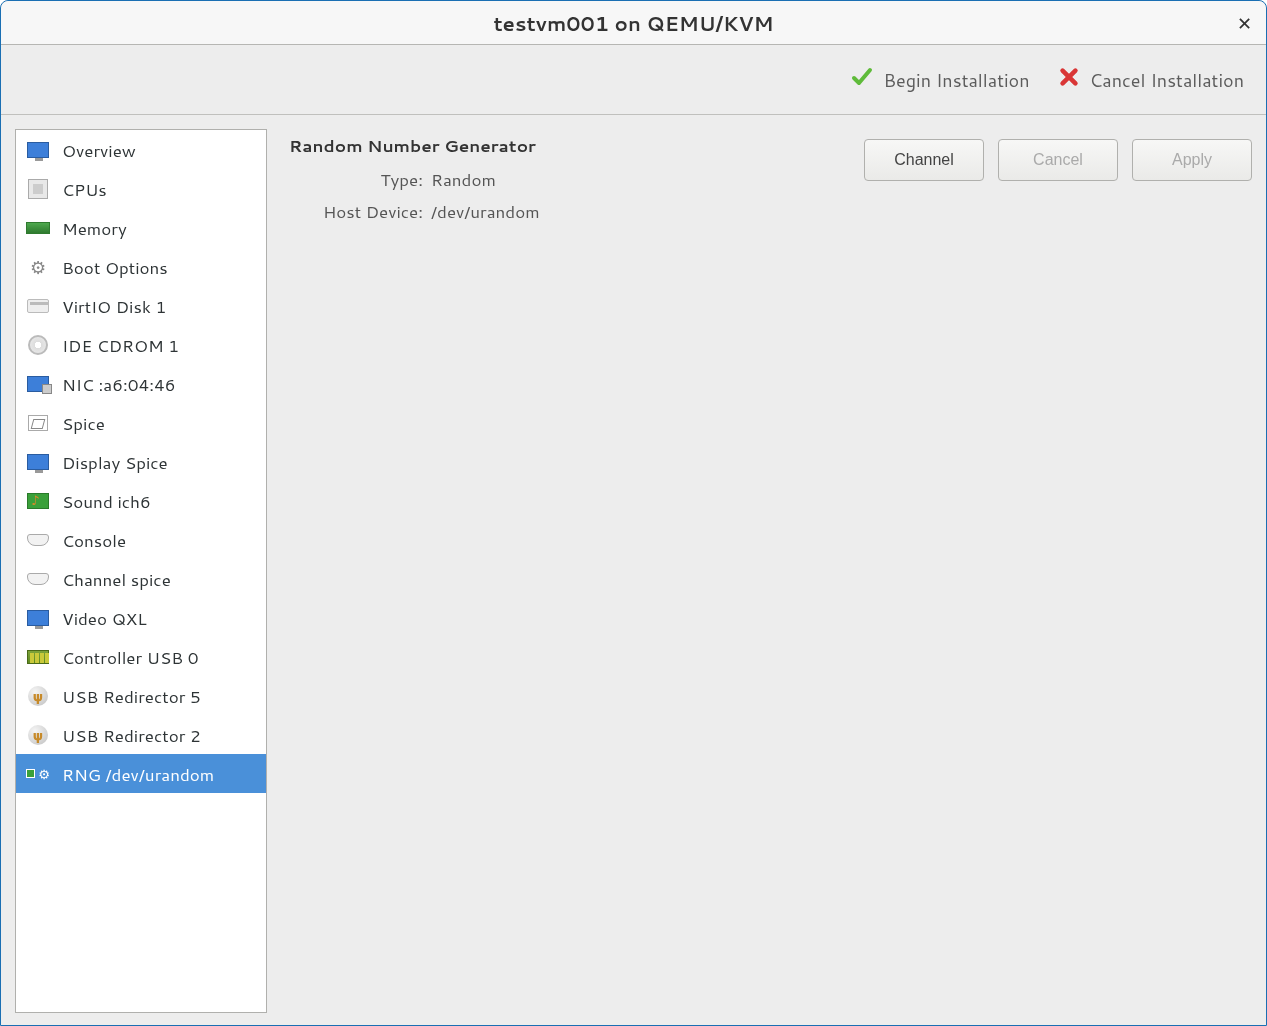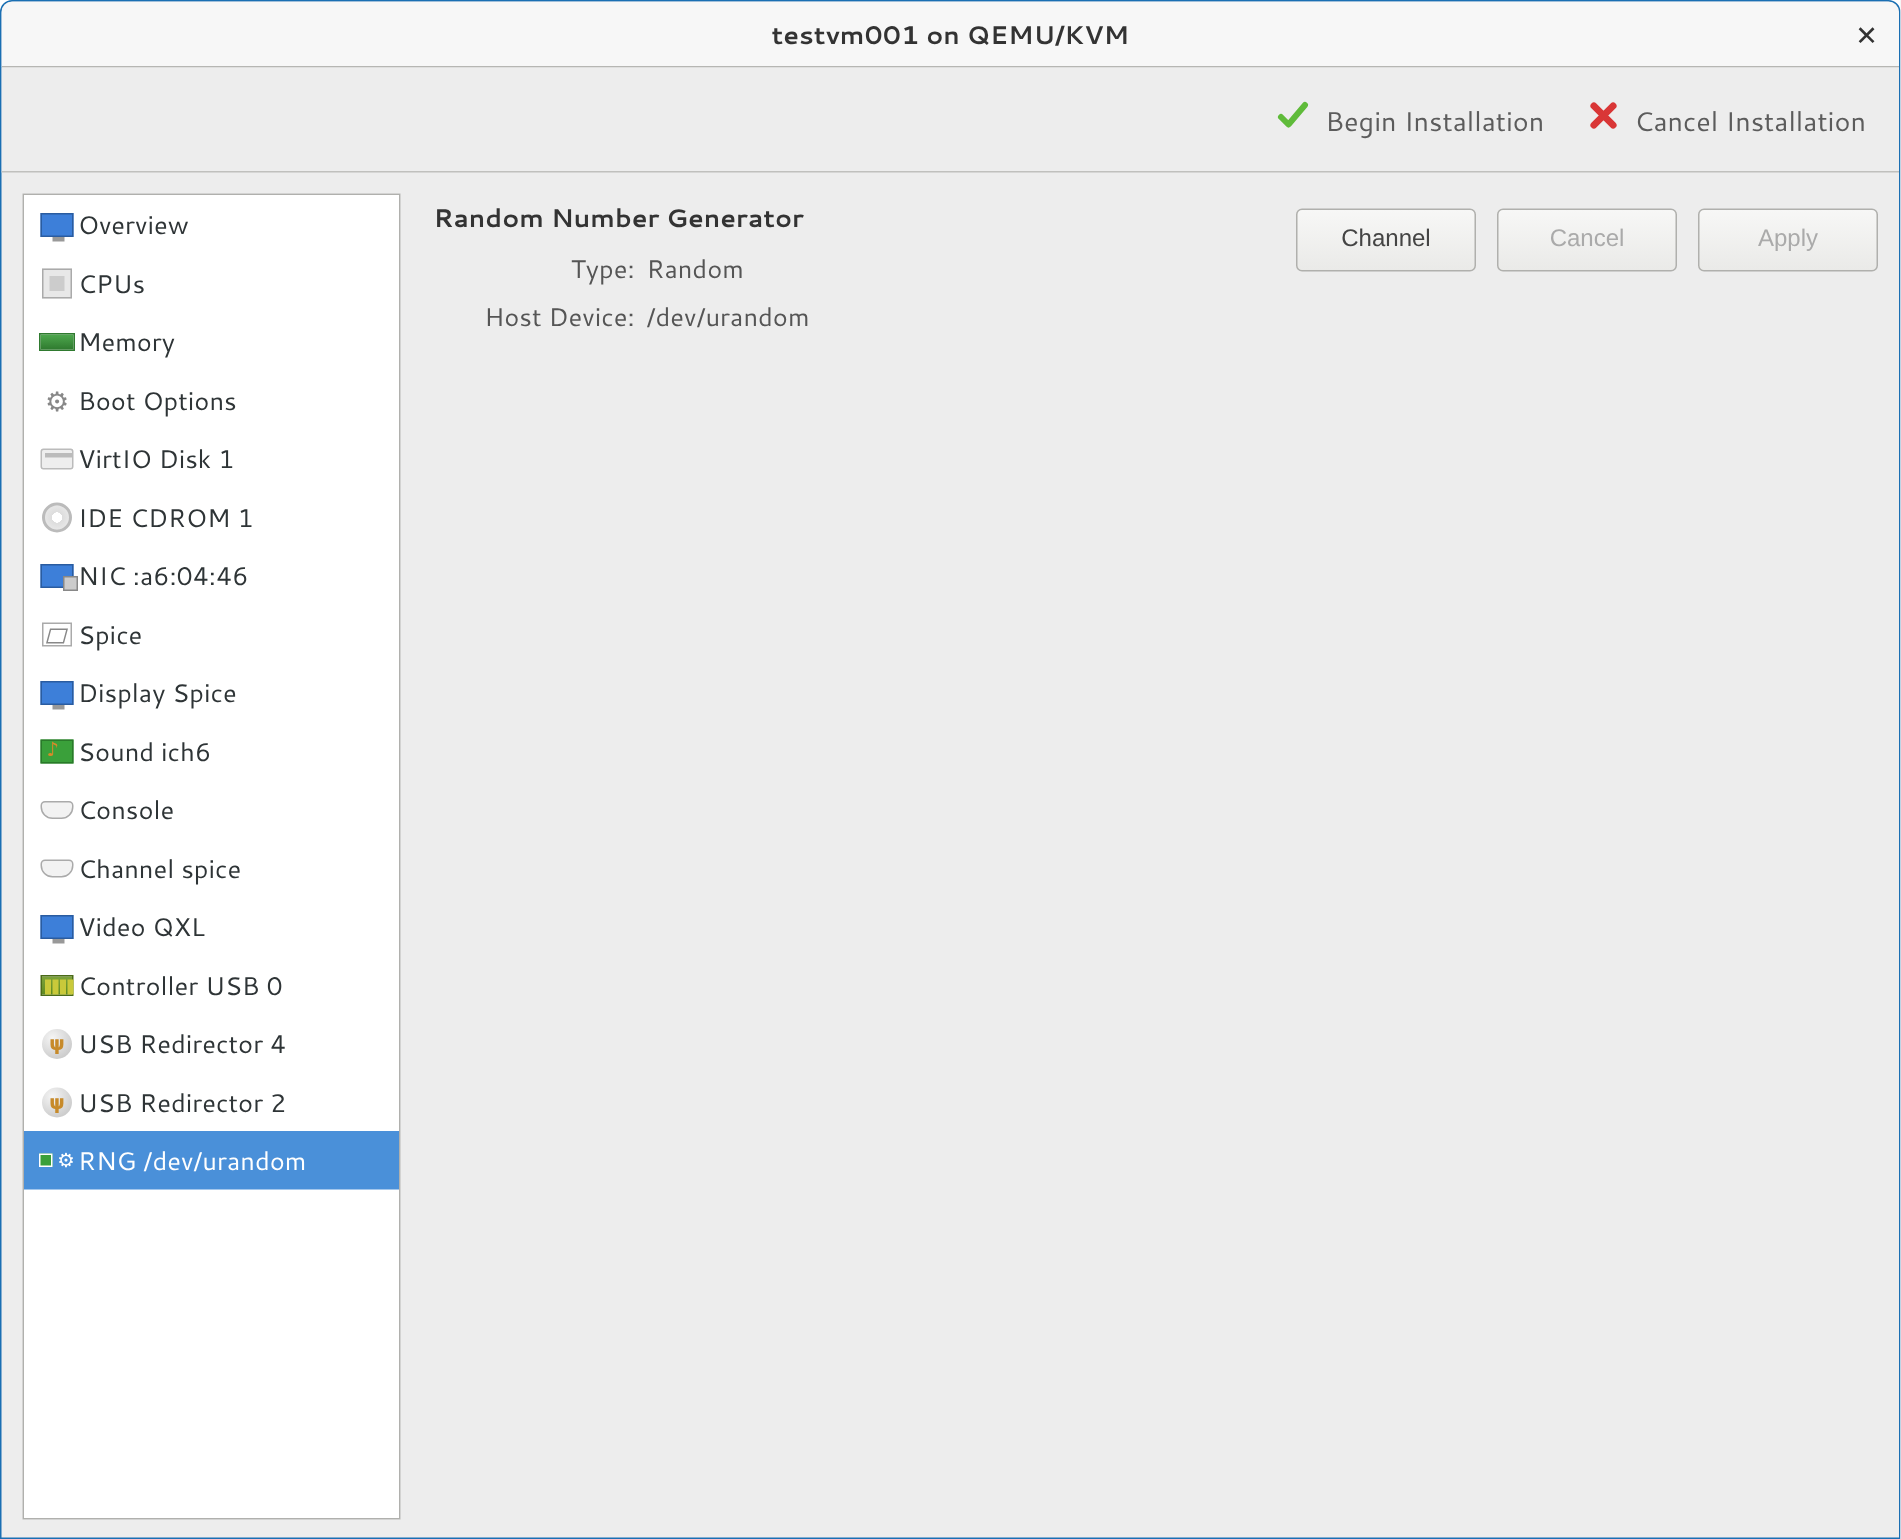--- a/index.html
+++ b/index.html
@@ -27,21 +27,21 @@
   display: flex;
   align-items: center;
   justify-content: center;
   position: relative;
   background: #f7f7f7;
   border-bottom: 1px solid #b6b6b3;
   border-radius: 8px 8px 0 0;
 }
 .titlebar .title {
   font-weight: 700;
-  font-size: 17px;
+  font-size: 20px;
   color: #333;
 }
 .titlebar .close {
   position: absolute;
   right: 14px;
   top: 50%;
   transform: translateY(-50%);
   font-size: 18px;
   color: #333;
   cursor: pointer;
@@ -80,20 +80,21 @@
 .sidebar-list {
   flex: 1;
   background: #fff;
   border: 1px solid #b0b0ad;
   overflow-y: auto;
   padding-bottom: 6px;
 }
 .sidebar-item {
   display: flex;
   align-items: center;
+  gap: 10px;
   height: 39px;
   padding: 2px 8px;
   cursor: pointer;
   color: #2e3436;
   font-size: 17px;
 }
 .sidebar-item.selected {
   background: #4a90d9;
   color: #fff;
 }
@@ -302,21 +303,21 @@
           <div class="sidebar-item">
             <span class="icon">
               <div class="ic-usb-bar"></div>
             </span>
             <span>Controller USB 0</span>
           </div>
           <div class="sidebar-item">
             <span class="icon">
               <div class="ic-usb"></div>
             </span>
-            <span>USB Redirector 4</span>
+            <span>USB Redirector 5</span>
           </div>
           <div class="sidebar-item">
             <span class="icon">
               <div class="ic-usb"></div>
             </span>
             <span>USB Redirector 2</span>
           </div>
           <div class="sidebar-item selected">
             <span class="icon">
               <div class="ic-rng">

